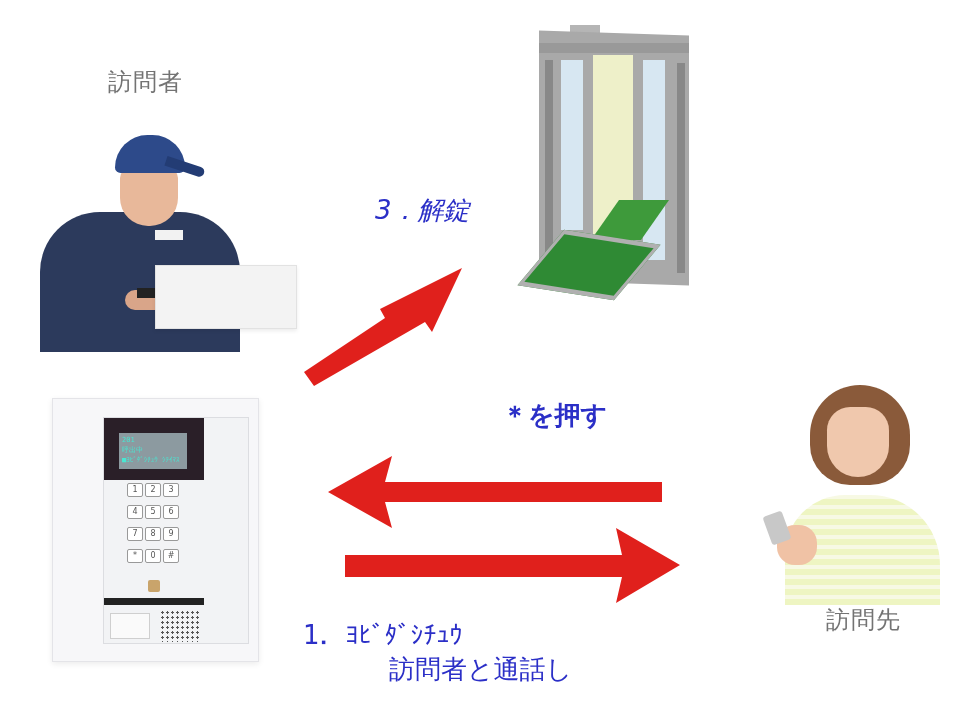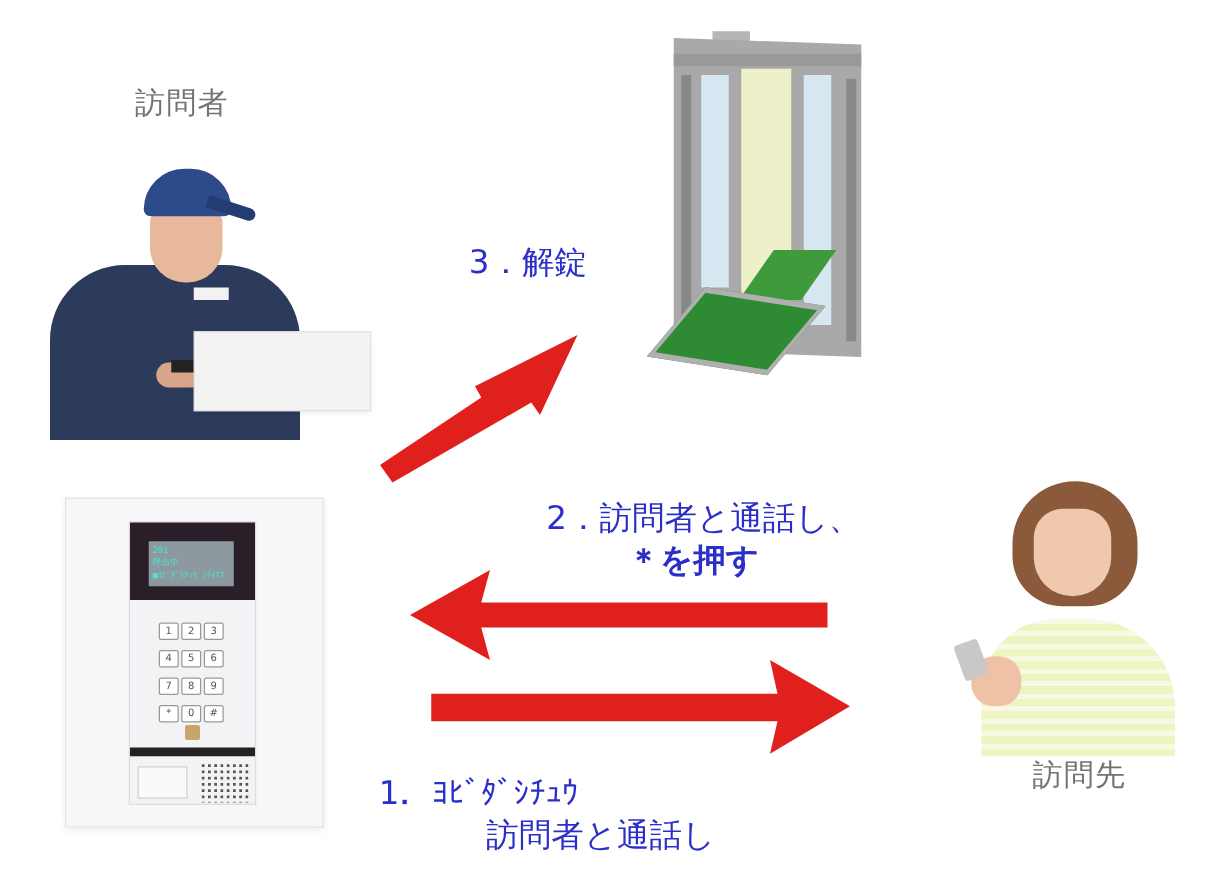--- a/index.html
+++ b/index.html
@@ -28,24 +28,24 @@
   .side-l { left:20px; top:35px; width:8px; height:200px; background:#888; }
   .side-r { left:152px; top:38px; width:8px; height:210px; background:#888; }
   .pane1 { left:36px; top:35px; width:22px; height:170px; background:#d7e7f2; }
   .pane2 { left:68px; top:30px; width:40px; height:190px; background:#eef0c9; }
   .pane3 { left:118px; top:35px; width:22px; height:200px; background:#d7e7f2; }
   .mat-in { left:80px; top:175px; width:50px; height:40px; background:#3e9a3b; transform:skewX(-35deg); }
   .mat-out { left:10px; top:212px; width:100px; height:48px; background:#2f8a34; border:4px solid #b0b0b0; transform:skewX(-35deg) rotate(8deg); }
 
   
   .intercom { left:52px; top:398px; width:205px; height:262px; background:#f7f7f9; border:1px solid #e4e4e8; box-shadow:0 2px 6px rgba(0,0,0,0.08); }
-  .intercom-face { left:50px; top:18px; width:100px; height:225px; background:#f2f3f5; border:1px solid #dcdde1; }
+  .intercom-face { left:50px; top:18px; width:100px; height:225px; background:#f2f3f5; border:1px solid #dcdde1;padding-left:44px; }
   .screen-bezel { left:0; top:0; width:100px; height:62px; background:#2a1f28; }
   .screen { left:15px; top:15px; width:68px; height:36px; background:#8c9aa0; color:#49e6d2; font-family:"DejaVu Sans Mono",monospace; font-size:7px; line-height:10px; padding:2px 3px; box-sizing:border-box; }
-  .keypad { left:22px; top:74px; width:58px; }
+  .keypad { left:22px; top:59px; width:58px; }
   .key { display:inline-block; width:14px; height:12px; margin:2px 1px; border:1px solid #999; border-radius:2px; font-size:8px; text-align:center; line-height:12px; color:#555; background:#fff; }
   .key-extra { left:44px; top:162px; width:12px; height:12px; background:#c9a46b; border-radius:2px; }
   .brand-bar { left:0; top:180px; width:100px; height:7px; background:#222; }
   .call-btn { left:6px; top:195px; width:38px; height:24px; border:1px solid #cfcfcf; background:#fafafa; }
   .speaker { left:56px; top:192px; width:40px; height:32px;
              background-image:radial-gradient(circle,#555 1.2px,transparent 1.4px); background-size:5px 5px; }
 
   
   .resident { left:755px; top:385px; width:200px; height:220px; }
   .hair { left:55px; top:0; width:100px; height:100px; background:#8a5a3a; border-radius:50px 50px 40px 40px; }
@@ -121,25 +121,24 @@
     <polygon points="304,372 385,318 380,309 462,268 432,332 425,322 314,386"></polygon>
   </g>
   <g fill="#e0201c">
     <polygon points="662,482 662,502 385,502 392,528 328,492 392,456 385,482"></polygon>
   </g>
   <g fill="#e0201c">
     <polygon points="345,555 345,577 622,577 616,603 680,565 616,528 622,555"></polygon>
   </g>
 </svg>
 
-<div class="abs label-blue" style="left:375px;top:193px;">
+<div class="abs label-blue" style="left:375px;top:193px;font-style:italic;">
   <span>3．</span><span>解錠</span>
 </div>
 
 <div class="abs label-blue" style="left:437px;top:398px;">
-  <div><span>2．</span><span>訪問者と通話し、</span></div>
   <div style="padding-left:65px;font-weight:bold;">＊を押す</div>
 </div>
 
 <div class="abs label-blue" style="left:303px;top:618px;">
   <div><span>1．</span><span>ﾖﾋﾞﾀﾞｼﾁｭｳ</span></div>
   <div style="padding-left:86px;">訪問者と通話し</div>
 </div>
 
 </body></html>

